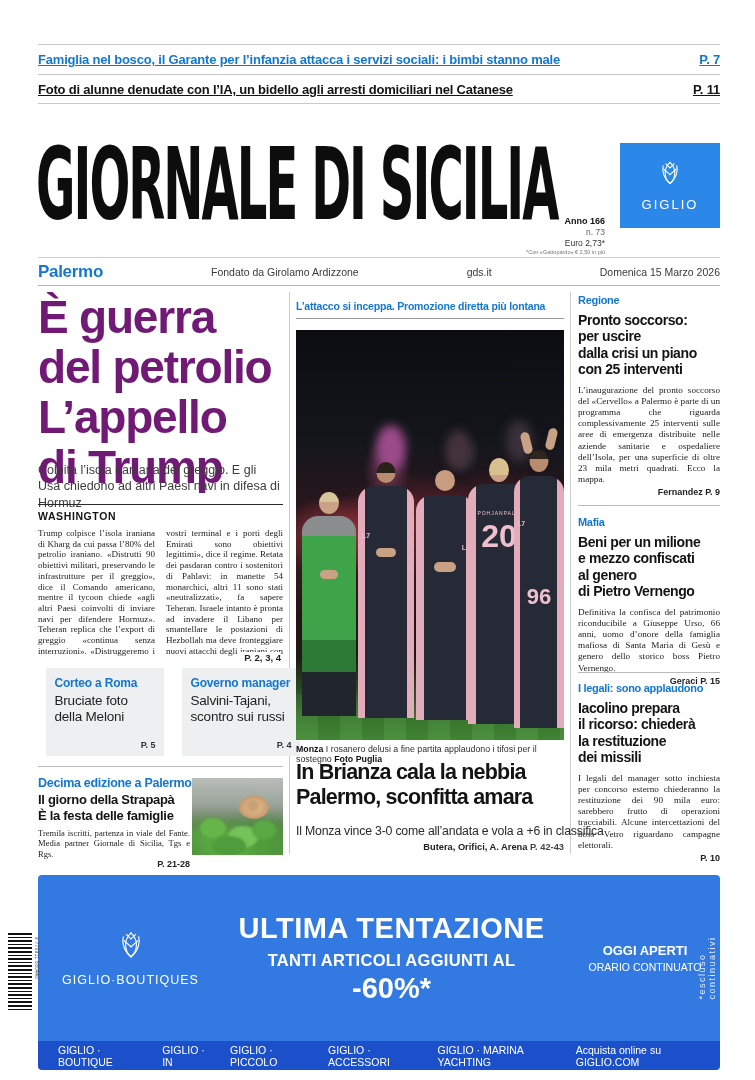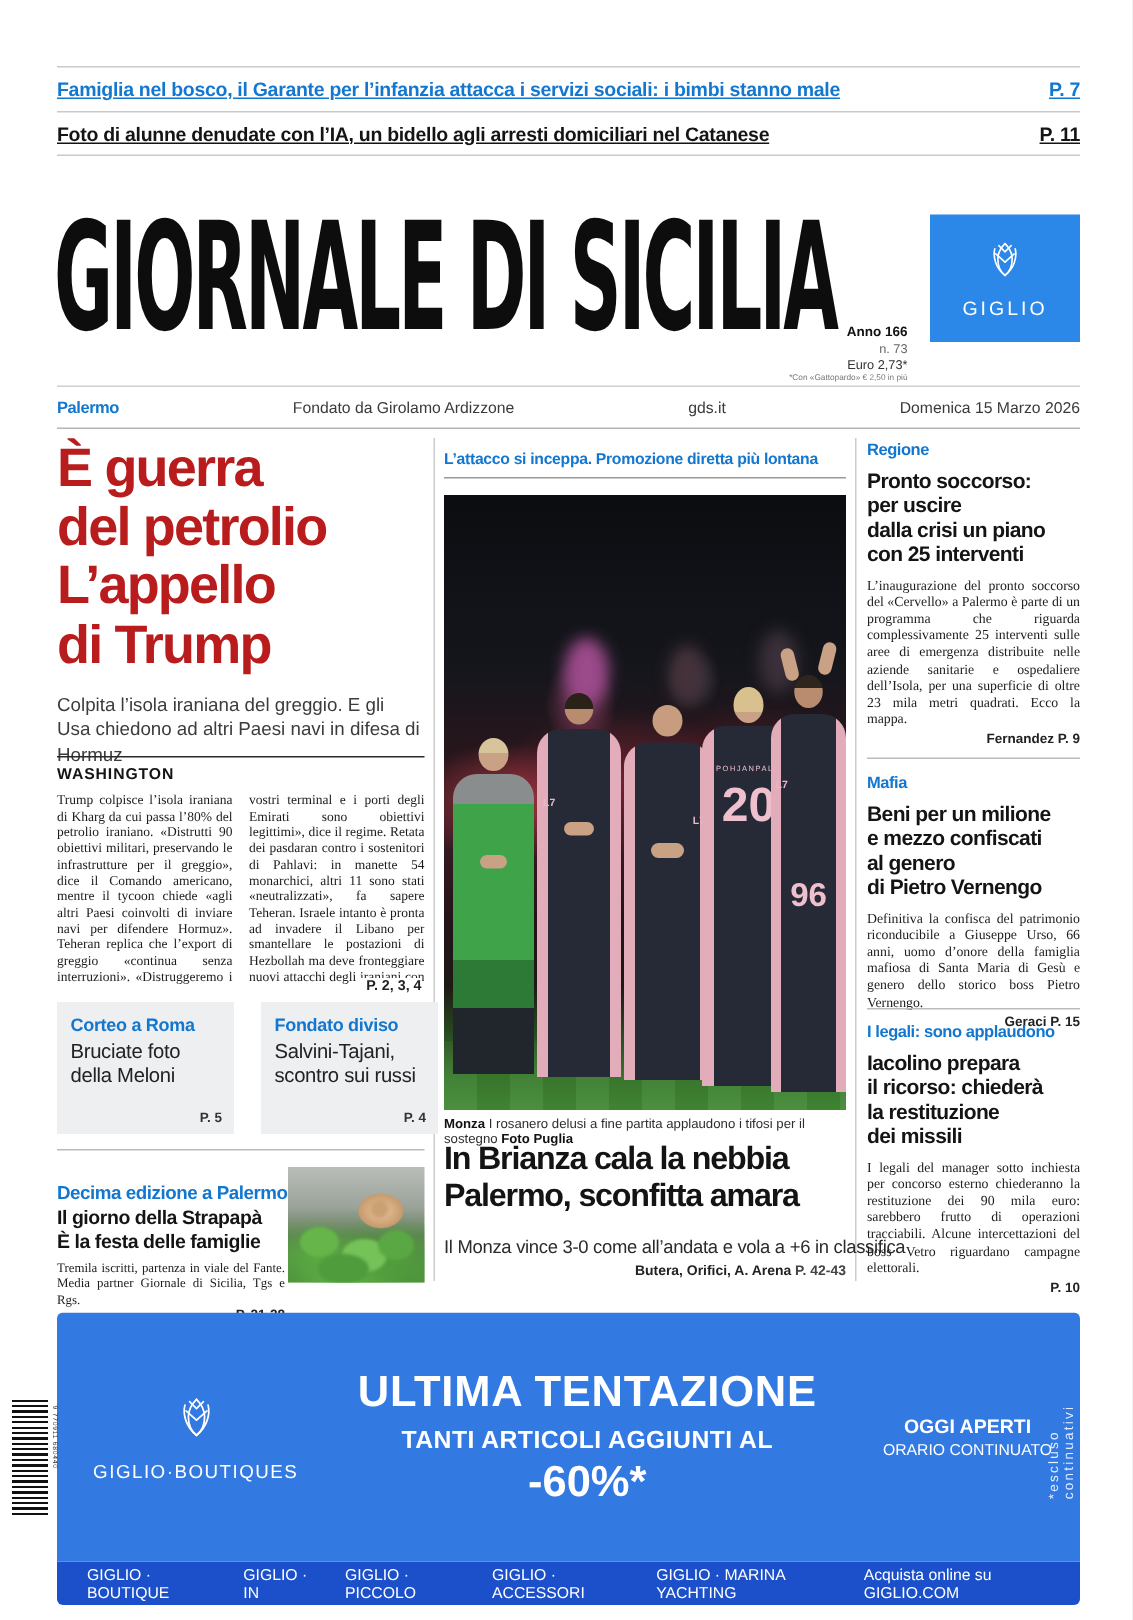--- a/index.html
+++ b/index.html
@@ -19,44 +19,44 @@
   .giglio-box { position:absolute; left:620px; top:143px; width:100px; height:85px; background:#2b87e8; color:#fff; display:flex; flex-direction:column; align-items:center; justify-content:center; gap:4px; }
   .giglio-box .lbl { font-size:13px; letter-spacing:2px; }
   .issue { position:absolute; left:455px; top:216px; width:150px; text-align:right; line-height:1.25; }
   .issue .a { font-size:9px; font-weight:bold; color:#111; }
   .issue .b { font-size:8.5px; color:#666; }
   .issue .c { font-size:8.5px; color:#333; }
   .issue .d { font-size:5.5px; color:#777; }
 
   
   .folio { position:absolute; left:38px; right:35px; top:257px; height:29px; border-top:1px solid #d0d0d0; border-bottom:1px solid #b5b5b5; display:flex; align-items:center; justify-content:space-between; }
-  .folio .city { color:#1377d0; font-weight:bold; font-size:11px; letter-spacing:-0.3px; }
+  .folio .city { color:#1377d0; font-weight:bold; font-size:17px; letter-spacing:-0.3px; }
   .folio .small { font-size:10.5px; color:#3a3a3a; }
 
   
   .main { position:absolute; left:38px; right:35px; top:292px; height:568px; }
   .vrule { position:absolute; top:0; bottom:6px; width:1px; background:#ccc; }
   .vr1 { left:251px; } .vr2 { left:532px; }
 
   
   .colL { position:absolute; left:0; top:0; width:245px; height:100%; }
-  .lead-head { font-size:36px; font-weight:800; letter-spacing:-1.2px; line-height:1.09; color:#b91c1c; }
+  .lead-head { font-size:46px; font-weight:800; letter-spacing:-1.2px; line-height:1.09; color:#701a75; }
   .lead-head span { display:block; }
   .lead-deck { position:absolute; top:170px; left:0; width:242px; font-size:12.5px; line-height:1.3; color:#3c3c3c; }
   .dateline { position:absolute; top:212px; left:0; width:245px; border-top:1.5px solid #2a2a2a; padding-top:5px; font-size:10.5px; font-weight:bold; letter-spacing:0.6px; color:#141414; }
   .lead-body { position:absolute; top:236px; left:0; width:245px; height:138px; overflow:hidden; column-count:2; column-gap:11px; font-family:"Liberation Serif", serif; font-size:9px; line-height:10.7px; text-align:justify; color:#1c1c1c; }
   .lead-pages { position:absolute; top:360px; right:2px; font-size:9.5px; font-weight:bold; color:#222; background:#fff; padding-left:6px; }
-  .gray-boxes { position:absolute; top:376px; left:0; width:269px; display:flex; gap:18px; }
+  .gray-boxes { position:absolute; top:376px; left:0; width:269px; display:flex; gap:18px;justify-content:center; }
   .gbox { position:relative; width:118px; height:88px; background:#edeff0; padding:8px 9px; }
   .gbox .k { color:#1377d0; font-weight:bold; font-size:12px; letter-spacing:-0.2px; }
   .gbox .t { font-size:13.5px; line-height:1.22; color:#222; margin-top:3px; letter-spacing:-0.2px; }
   .gbox .p { position:absolute; bottom:6px; right:8px; font-size:9px; font-weight:bold; color:#333; }
   .hrule { position:absolute; left:0; width:245px; border-top:1px solid #bbb; }
   .strapapa { position:absolute; top:484px; left:0; width:245px; }
-  .strapapa .k { color:#1377d0; font-weight:bold; font-size:12.5px; letter-spacing:-0.3px; white-space:nowrap;margin-top:12px; }
+  .strapapa .k { color:#1377d0; font-weight:bold; font-size:12.5px; letter-spacing:-0.3px; white-space:nowrap; }
   .strapapa .t { font-size:13px; font-weight:bold; letter-spacing:-0.3px; line-height:1.22; color:#141414; margin-top:2px; }
   .strapapa .t span { display:block; }
   .strapapa .b { width:152px; font-family:"Liberation Serif", serif; font-size:8.6px; line-height:10.4px; text-align:justify; color:#1c1c1c; margin-top:4px; }
   .strapapa .p { width:152px; text-align:right; font-size:9px; font-weight:bold; color:#222; }
   .strapapa-photo { position:absolute; top:2px; right:0; width:91px; height:77px; overflow:hidden;
      background: radial-gradient(26px 20px at 68% 38%, #e8c79e 0%, #c89b6e 55%, transparent 60%),
                  radial-gradient(60px 34px at 20% 78%, #57aa3f 0%, transparent 75%),
                  radial-gradient(70px 40px at 75% 82%, #4f9e3a 0%, transparent 75%),
                  radial-gradient(50px 30px at 45% 95%, #6dbd4e 0%, transparent 75%),
                  linear-gradient(180deg, #b9bdb9 0%, #9aa399 35%, #5f7e55 60%, #4c8f3c 100%); }
@@ -183,21 +183,21 @@
       <div class="lead-body">Trump colpisce l’isola iraniana di Kharg da cui passa l’80% del petrolio iraniano. «Distrutti 90 obiettivi militari, preservando le infrastrutture per il greggio», dice il Comando americano, mentre il tycoon chiede «agli altri Paesi coinvolti di inviare navi per difendere Hormuz». Teheran replica che l’export di greggio «continua senza interruzioni». «Distruggeremo i vostri terminal e i porti degli Emirati sono obiettivi legittimi», dice il regime. Retata dei pasdaran contro i sostenitori di Pahlavi: in manette 54 monarchici, altri 11 sono stati «neutralizzati», fa sapere Teheran. Israele intanto è pronta ad invadere il Libano per smantellare le postazioni di Hezbollah ma deve fronteggiare nuovi attacchi degli iraniani con droni e missili su Tel Aviv e Gerusalemme.</div>
       <div class="lead-pages">P. 2, 3, 4</div>
 
       <div class="gray-boxes">
         <div class="gbox">
           <div class="k">Corteo a Roma</div>
           <div class="t">Bruciate foto della Meloni</div>
           <div class="p">P. 5</div>
         </div>
         <div class="gbox">
-          <div class="k">Fondato diviso</div>
+          <div class="k">Governo manager</div>
           <div class="t">Salvini-Tajani, scontro sui russi</div>
           <div class="p">P. 4</div>
         </div>
       </div>
 
       <div class="hrule" style="top:474px;"></div>
 
       <div class="strapapa">
         <div class="k">Decima edizione a Palermo</div>
         <div class="t">

